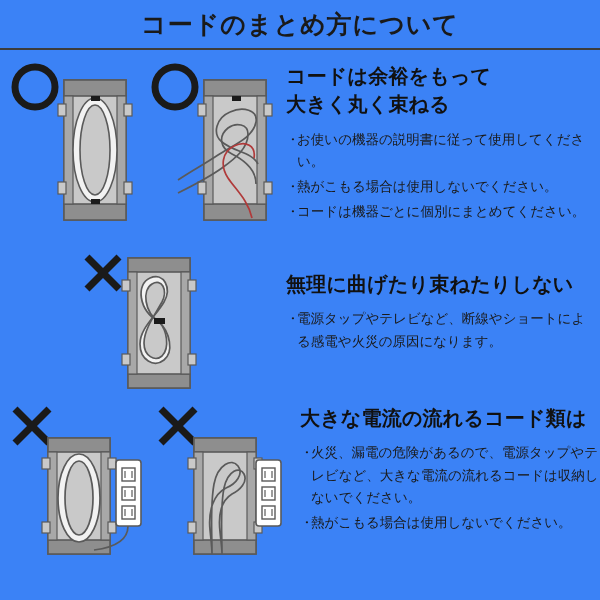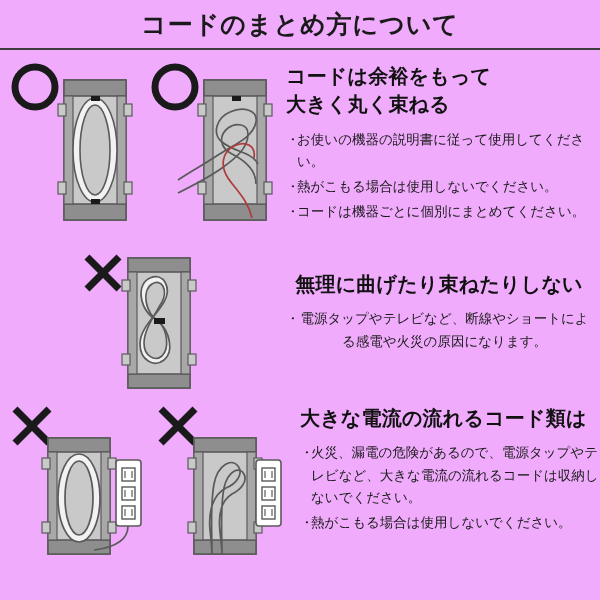--- a/index.html
+++ b/index.html
@@ -11,21 +11,21 @@
     height: 600px;
     background: #ffffff;
     font-family: "DejaVu Sans", "Liberation Sans", sans-serif;
     color: #1a1a1a;
     overflow: hidden;
   }
   .page {
     position: relative;
     width: 600px;
     height: 600px;
-    background: #f0abfc;
+    background: #3b82f6;
     box-sizing: border-box;
   }
   
   .header {
     position: absolute;
     left: 0;
     top: 0;
     width: 600px;
     height: 50px;
     box-sizing: border-box;
@@ -73,21 +73,20 @@
     position: absolute;
     left: 286px;
     top: 62px;
     width: 306px;
   }
   .text-col-2 {
     position: absolute;
     left: 286px;
     top: 270px;
     width: 306px;
-    text-align: center;
   }
   .text-col-3 {
     position: absolute;
     left: 300px;
     top: 404px;
     width: 306px;
   }
   
   .fig {
     position: absolute;

